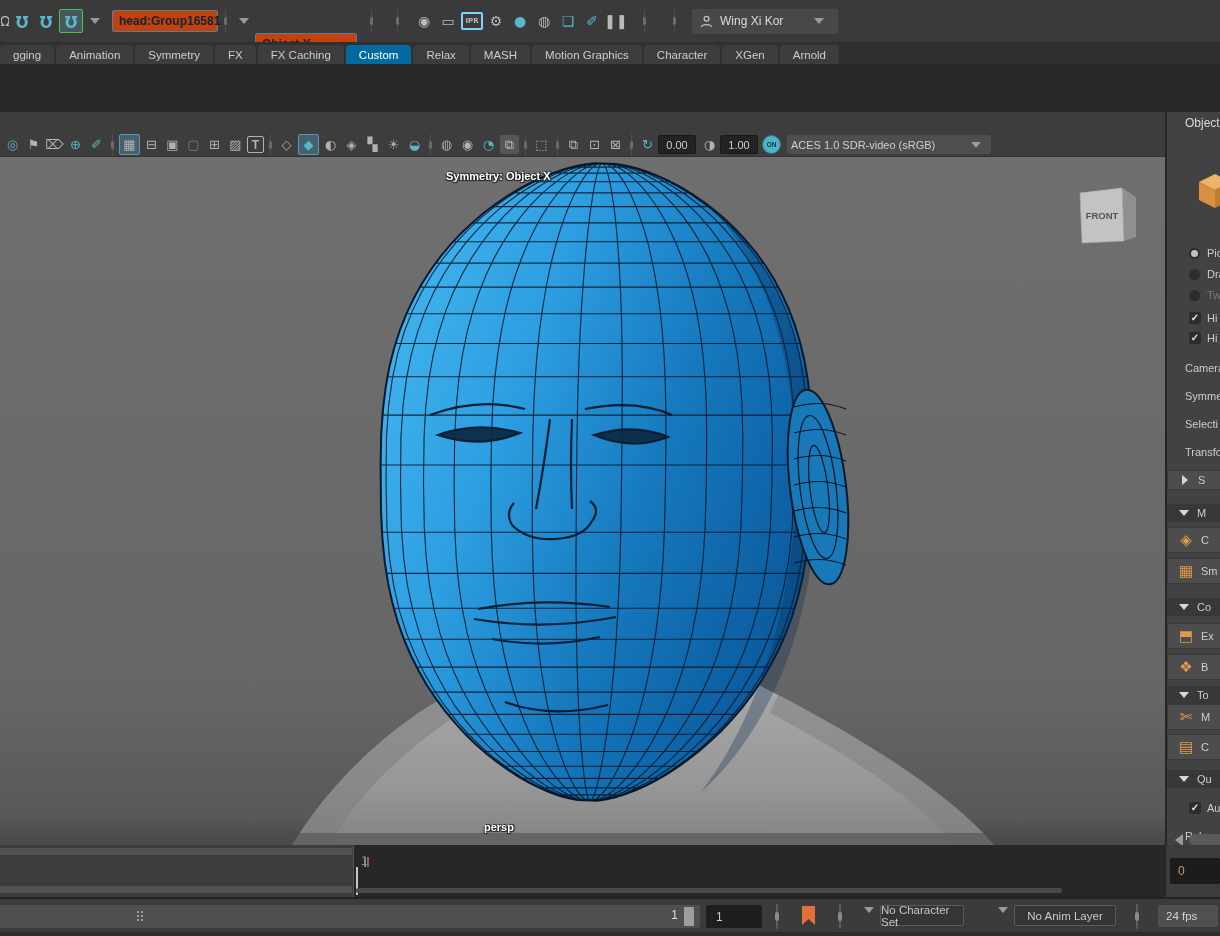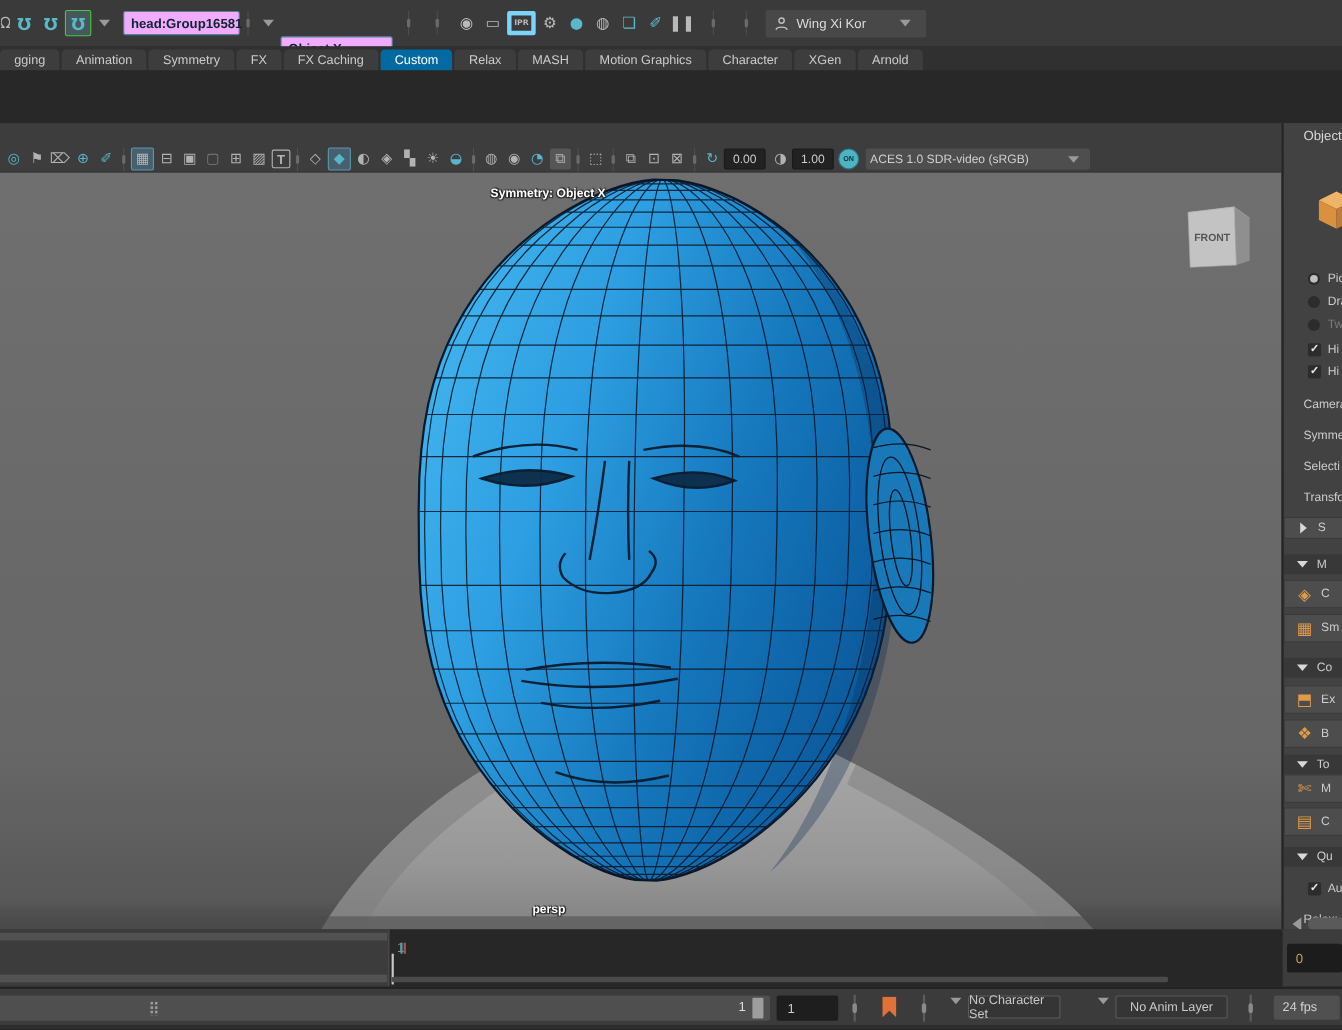--- a/index.html
+++ b/index.html
@@ -5,26 +5,26 @@
   html,body{margin:0;padding:0;background:#1e1e1e;}
   .app{position:relative;width:1220px;height:936px;overflow:hidden;background:#2a2a2a;
        font-family:"Liberation Sans",sans-serif;color:#c8c8c8;font-size:11px;
        -webkit-user-select:none;user-select:none;}
   
   .topbar{position:absolute;left:0;top:0;width:1220px;height:42px;background:#3a3a3a;
           border-bottom:1px solid #2c2c2c;display:flex;align-items:center;}
   .tbicon{display:inline-flex;align-items:center;justify-content:center;width:22px;height:22px;
           margin:0 1px;color:#b9b9b9;font-family:"DejaVu Sans",sans-serif;font-size:14px;border-radius:2px;}
   .tbicon.teal{color:#5bb8c9;}
-  .tbicon.txt{font-size:7px;font-weight:bold;letter-spacing:0;border:4px solid #7dd3fc;width:18px;height:14px;}
+  .tbicon.txt{font-size:7px;font-weight:bold;letter-spacing:0;border:2px solid #7dd3fc;width:18px;height:14px;}
   .tbicon.activebox{border:1px solid #44c944;background:#47585c;}
   .magnet{transform:rotate(180deg);font-weight:bold;font-size:15px;}
   .vsep{width:1px;height:22px;background:#4e4e4e;margin:0 7px;position:relative;}
   .vsep:after{content:"";position:absolute;left:-1px;top:7px;width:3px;height:8px;background:#6a6a6a;border-radius:2px;}
-  .bluefield{height:20px;background:#f0abfc;border:1px solid #55809c;border-radius:2px;color:#102433;
+  .bluefield{height:20px;background:#c2410c;border:1px solid #55809c;border-radius:2px;color:#102433;
              font-weight:bold;font-size:12px;padding:0 6px;display:flex;align-items:center;}
   .ddarrow{width:0;height:0;border-left:5px solid transparent;border-right:5px solid transparent;
            border-top:6px solid #9a9a9a;margin:0 6px;}
   .usermenu{display:flex;align-items:center;height:25px;background:#484848;border-radius:2px;
             padding:0 8px;margin-left:10px;min-width:130px;}
   .usermenu svg{margin-right:7px;}
   .usermenu .ua{margin-left:auto;}
   
   .tabbar{position:absolute;left:0;top:42px;width:1220px;height:22px;background:#303030;display:flex;align-items:flex-end;}
   .tab{height:19px;background:#3d3d3d;border-radius:4px 4px 0 0;margin-right:2px;padding:0 13px;

